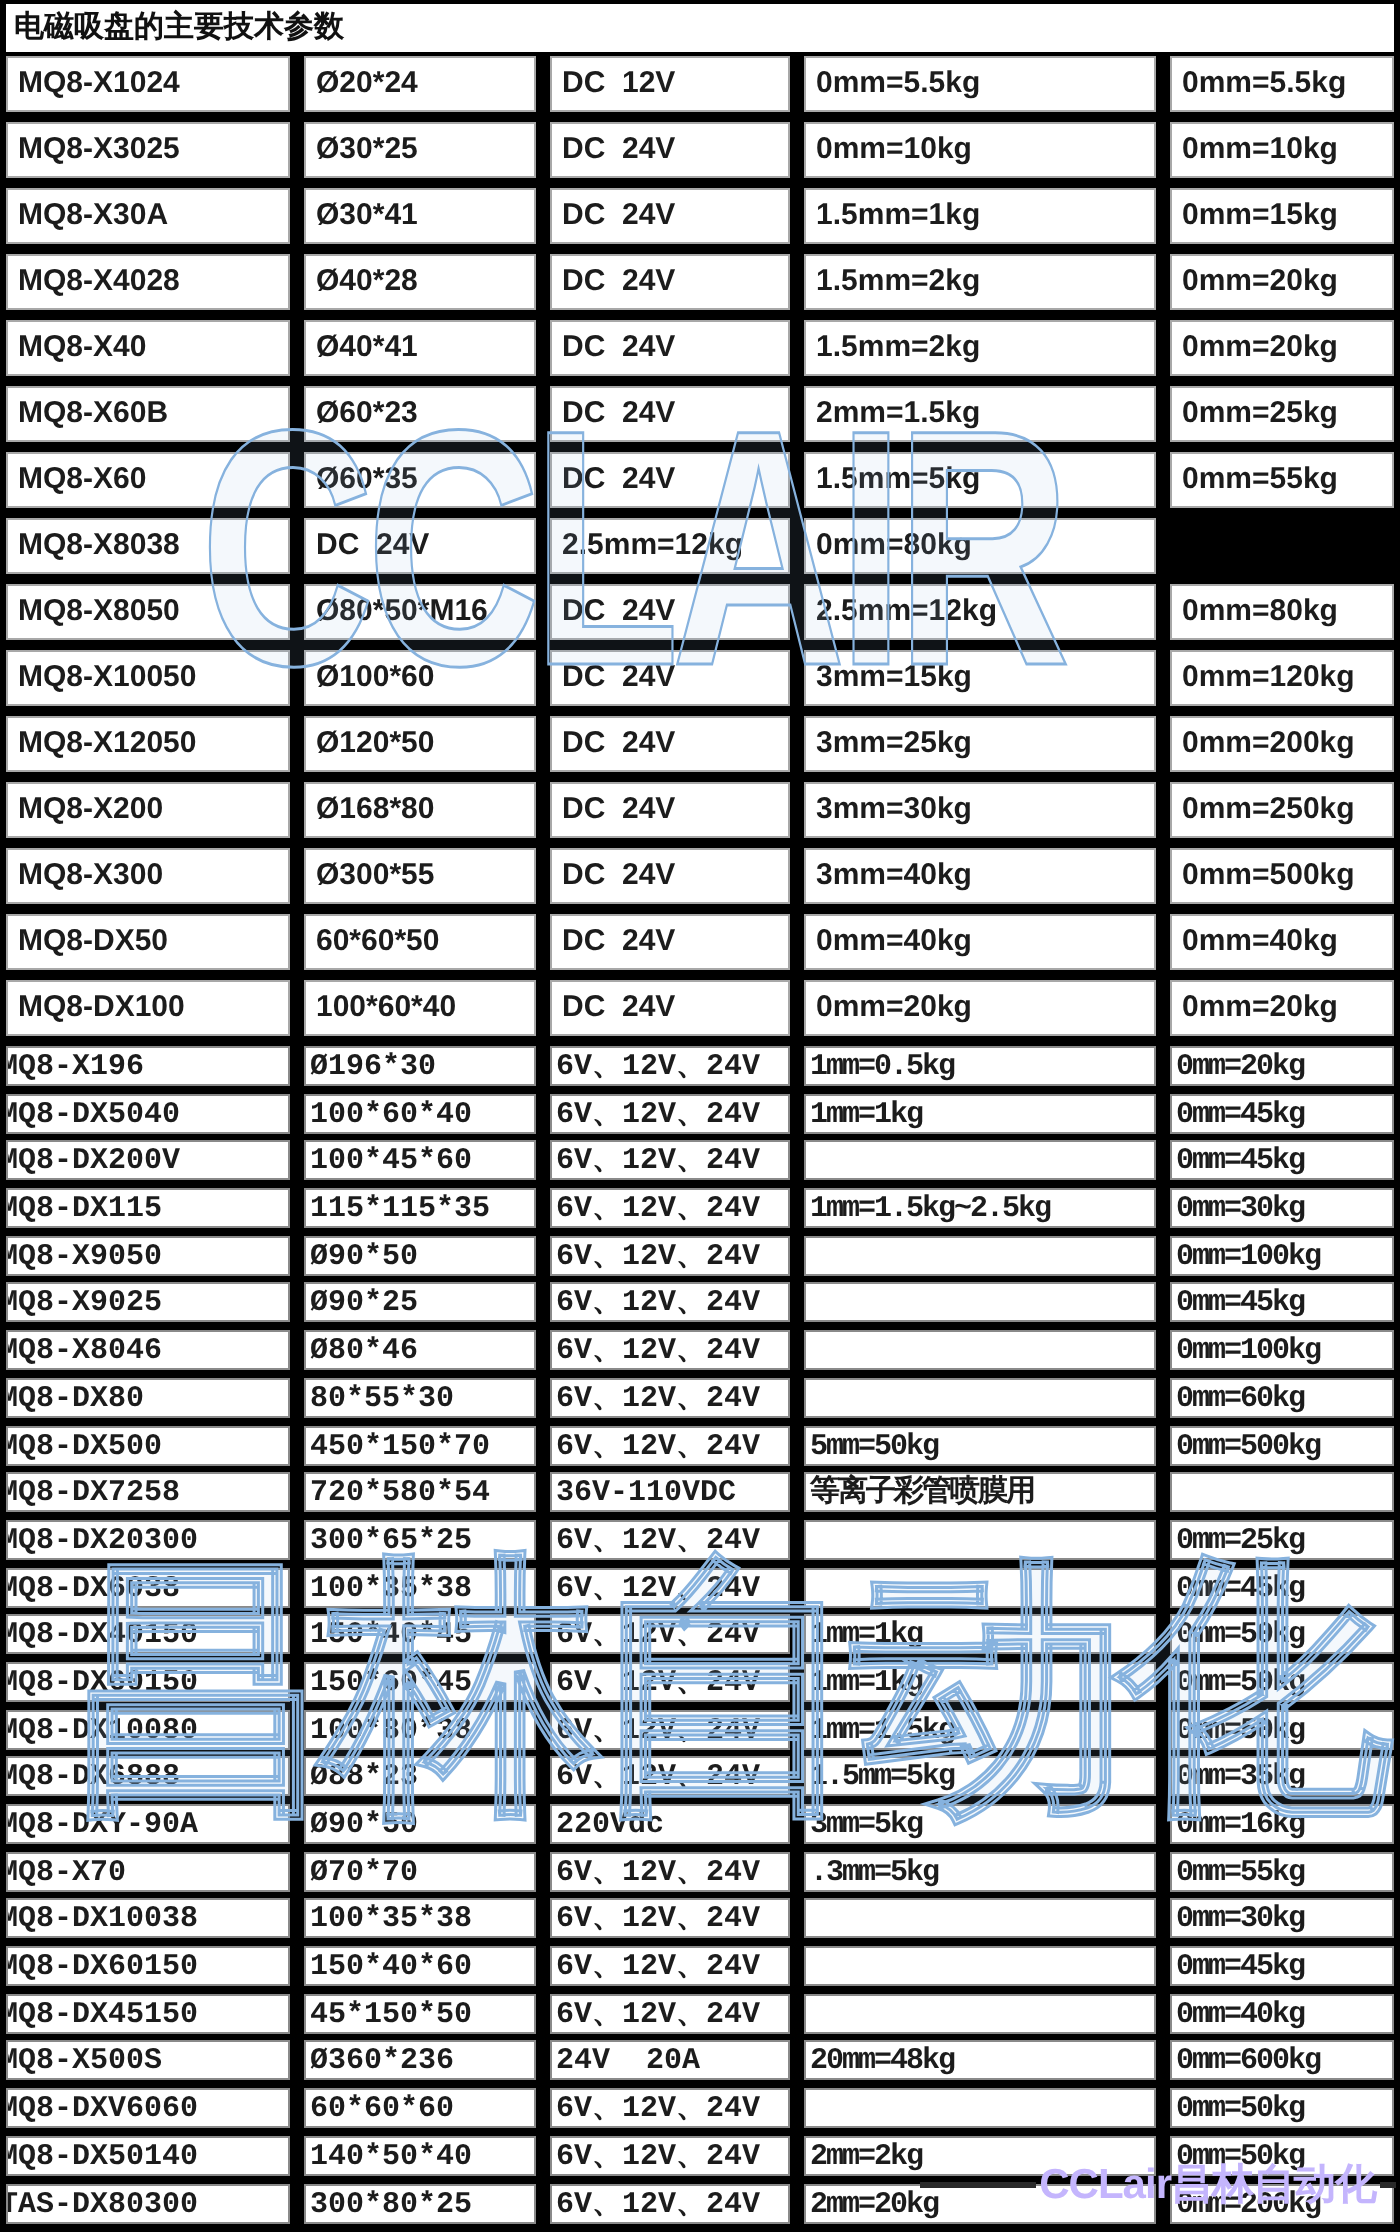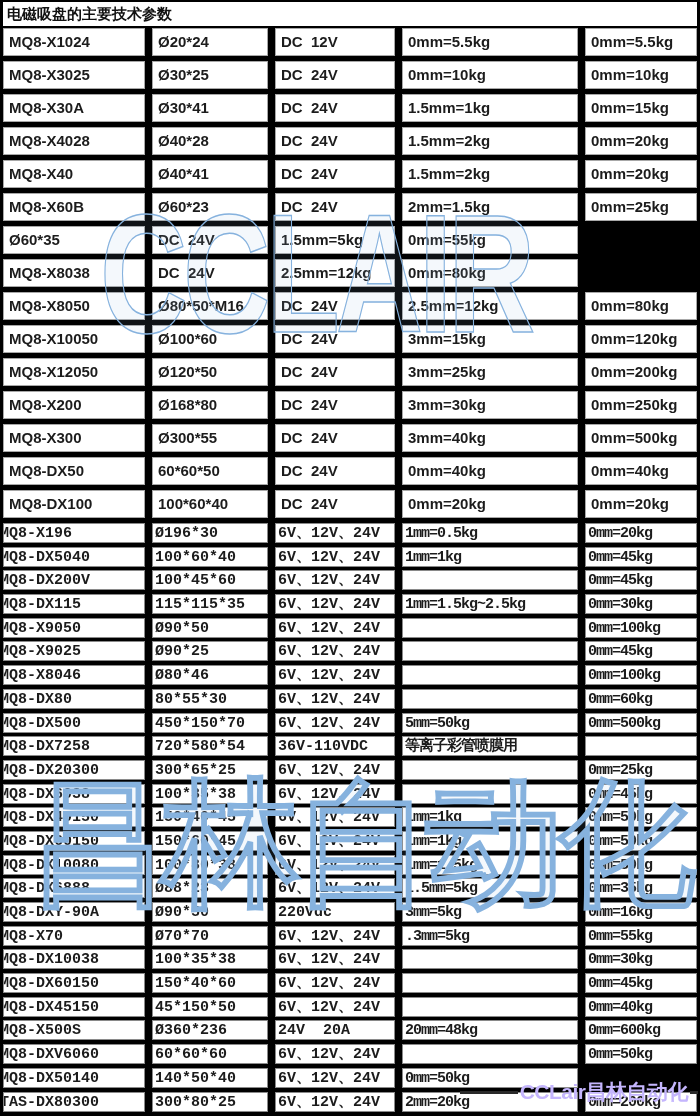--- a/index.html
+++ b/index.html
@@ -119,20 +119,21 @@
           <div class="cell c4">0mm=20kg</div>
         </div>
         <div class="row">
           <div class="cell c0">MQ8-X60B</div>
           <div class="cell c1">Ø60*23</div>
           <div class="cell c2">DC  24V</div>
           <div class="cell c3">2mm=1.5kg</div>
           <div class="cell c4">0mm=25kg</div>
         </div>
         <div class="row">
+          <div class="cell c0">MQ8-X60</div>
           <div class="cell c1">Ø60*35</div>
           <div class="cell c2">DC  24V</div>
           <div class="cell c3">1.5mm=5kg</div>
           <div class="cell c4">0mm=55kg</div>
         </div>
         <div class="row">
           <div class="cell c0">MQ8-X8038</div>
           <div class="cell c2">DC  24V</div>
           <div class="cell c3">2.5mm=12kg</div>
           <div class="cell c4">0mm=80kg</div>
@@ -346,20 +347,21 @@
           <div class="cell c0">MQ8-DXV6060</div>
           <div class="cell c1">60*60*60</div>
           <div class="cell c2">6V、12V、24V</div>
           <div class="cell c3"></div>
           <div class="cell c4">0mm=50kg</div>
         </div>
         <div class="row">
           <div class="cell c0">MQ8-DX50140</div>
           <div class="cell c1">140*50*40</div>
           <div class="cell c2">6V、12V、24V</div>
+          <div class="cell c3">2mm=2kg</div>
           <div class="cell c4">0mm=50kg</div>
         </div>
         <div class="row">
           <div class="cell c0">TAS-DX80300</div>
           <div class="cell c1">300*80*25</div>
           <div class="cell c2">6V、12V、24V</div>
           <div class="cell c3">2mm=20kg</div>
           <div class="cell c4">0mm=200kg</div>
         </div>
       </div>

